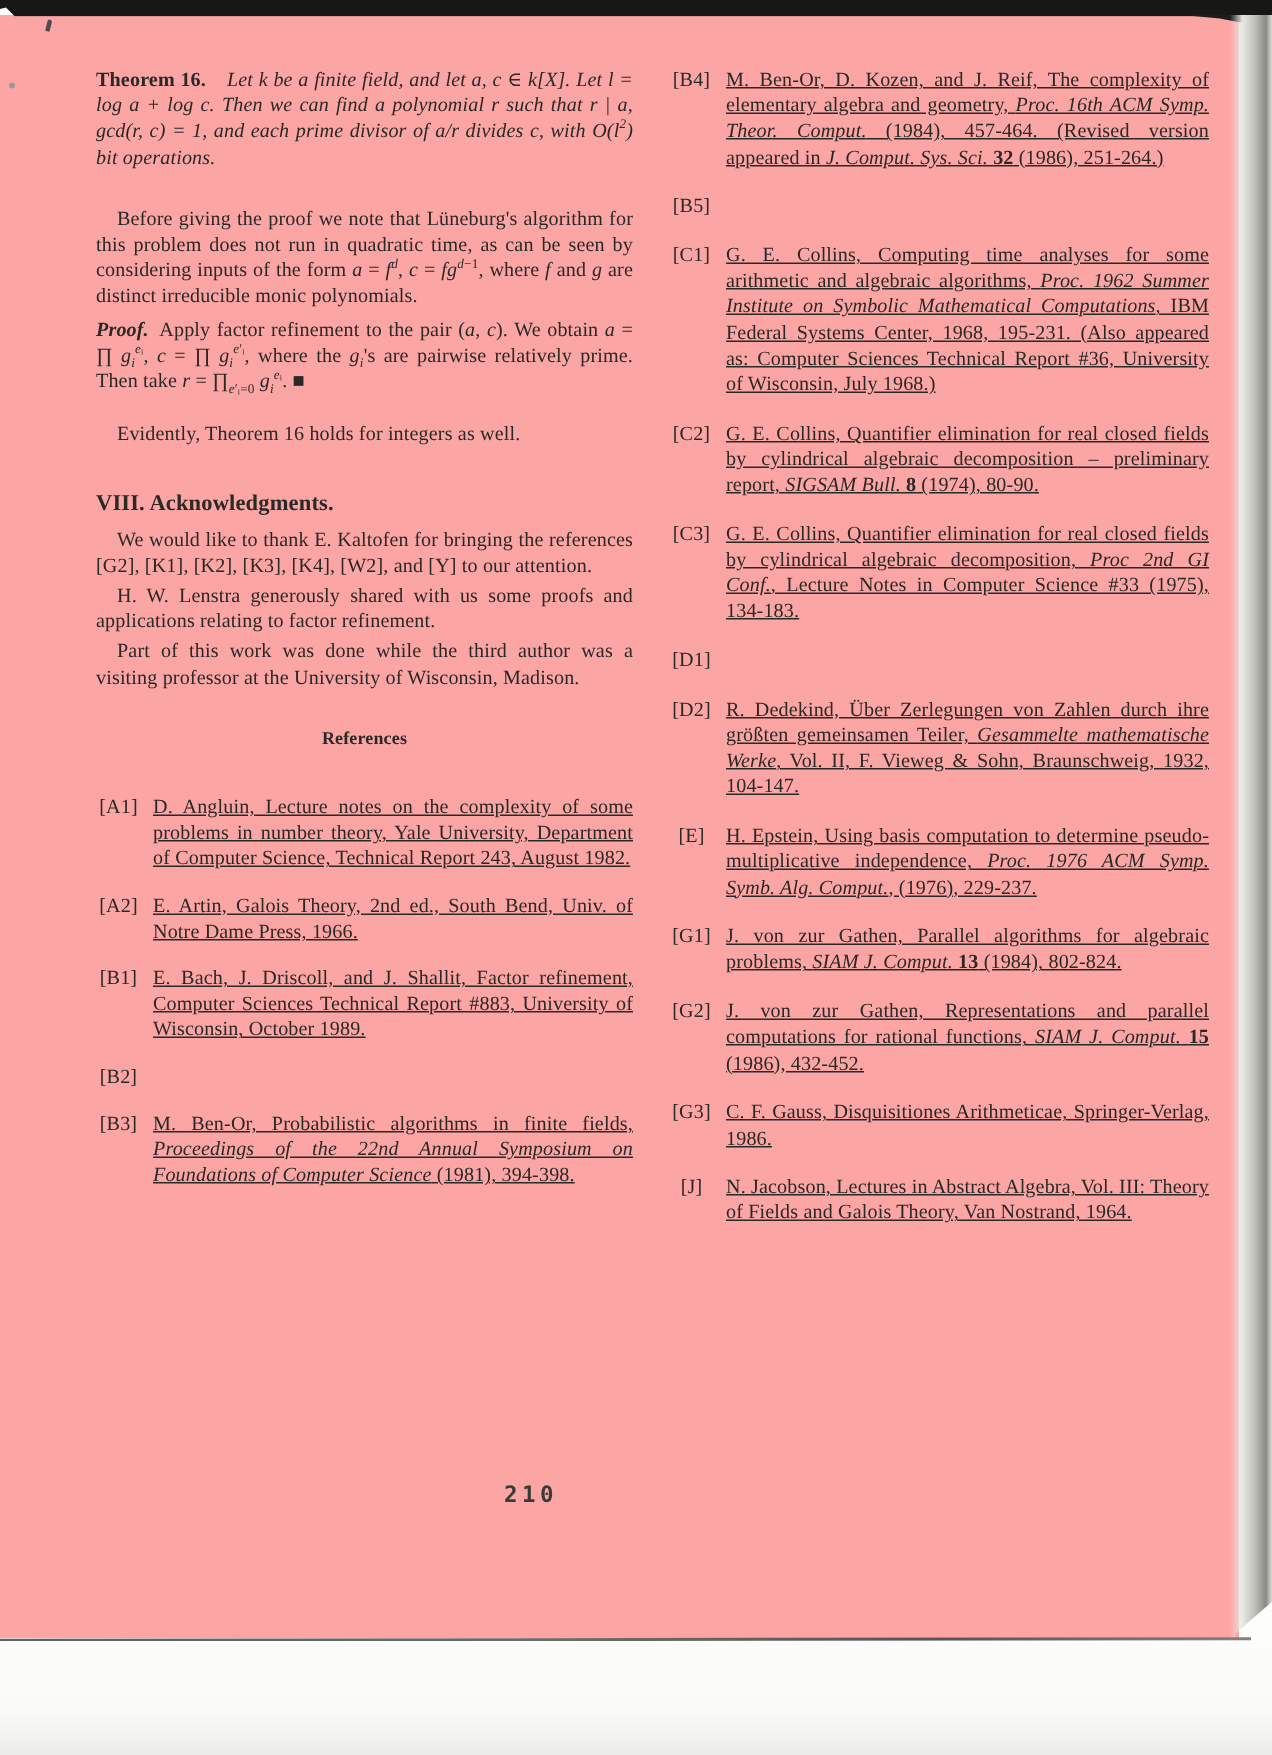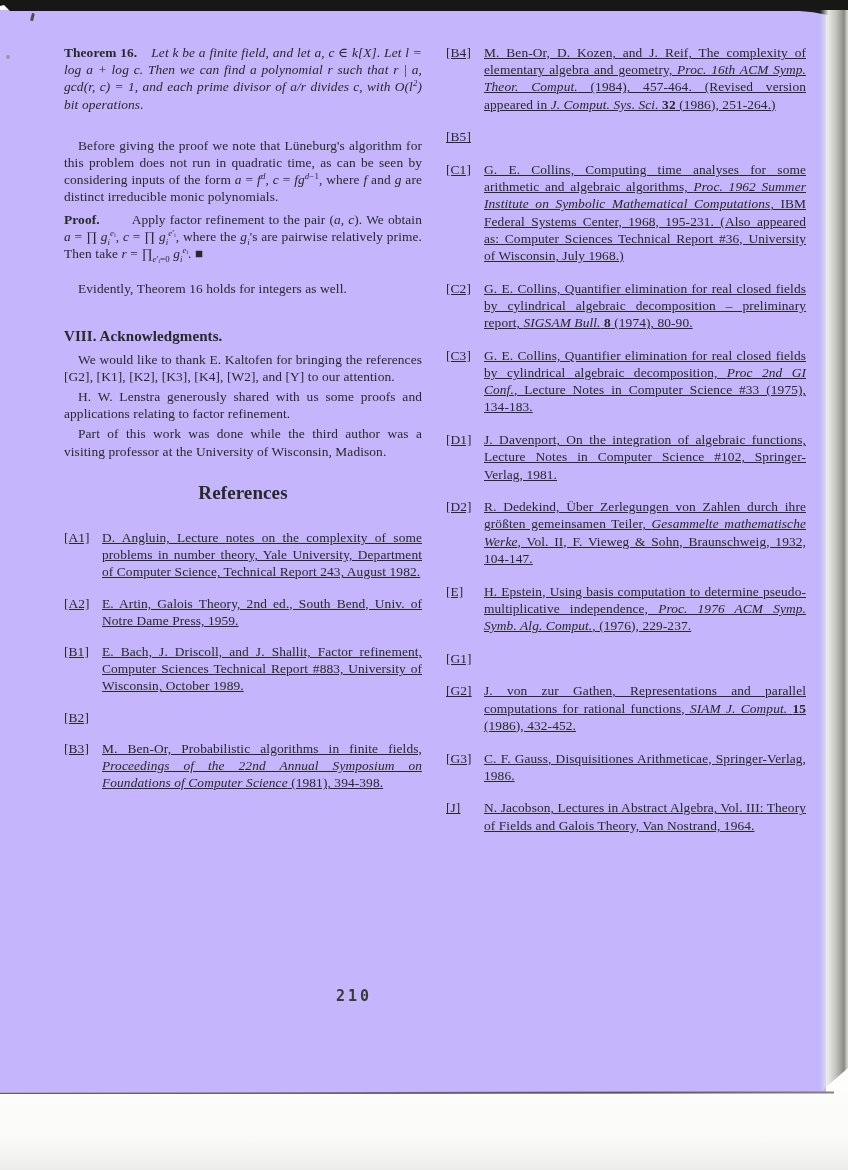--- a/index.html
+++ b/index.html
@@ -40,43 +40,43 @@
     background:linear-gradient(to right,#60605b 0%,#6d6d67 45%,#55554f 75%,#83837c 100%);
     transform:rotate(-0.08deg);
   }
   .below-page{
     position:absolute;left:0;top:1094px;width:848px;height:76px;
     background:linear-gradient(to bottom,#fcfcfb 0%,#fafaf8 60%,#ececea 100%);
   }
   
   .page{
     position:absolute;left:0;top:10px;width:826px;height:1082px;
-    background:#c4b5fd;
+    background:#fca5a5;
   }
   .col{
     position:absolute;top:34px;
     font-size:13.4px;line-height:17.2px;text-align:justify;
     letter-spacing:0.1px;
   }
   .col-left{left:64px;width:358px;}
   .col-right{left:446px;width:360px;}
   .b{font-weight:bold;}
   sup{font-size:0.66em;line-height:0;}
   sub{font-size:0.66em;line-height:0;}
   .theorem{margin:0 0 24px 0;}
   .theorem .b{margin-right:14px;}
   .p-indent{text-indent:14px;margin:0 0 5px 0;}
   .proof{margin:0 0 18px 0;}
-  .proof .b{margin-right:32px;}
+  .proof .b{margin-right:7px;font-style:italic;}
   .evident{text-indent:14px;margin:0 0 31px 0;}
   .ack-heading{font-weight:bold;font-size:15px;margin:0 0 5px 0;text-align:left;}
   .ack-p{text-indent:14px;margin:0 0 3px 0;}
-  .refs-title{font-weight:bold;font-size:19px;text-align:center;margin:24px 0 28px 0;}
+  .refs-title{font-weight:bold;font-size:12px;text-align:center;margin:24px 0 28px 0;}
   .ref{display:flex;margin:0 0 14px 0;}
-  .ref-label{flex:0 0 30px;text-align:left;padding-right:8px;white-space:nowrap;text-decoration:underline;}
+  .ref-label{flex:0 0 30px;text-align:center;padding-right:8px;white-space:nowrap;}
   .ref-text{flex:1;text-align:justify;text-decoration:underline;}
   .ref-list-right .ref{margin-bottom:15.5px;}
   .page-number{
     position:absolute;left:336px;top:977px;width:60px;
     text-align:left;font-size:15px;letter-spacing:3px;
     font-family:"DejaVu Sans Mono","Liberation Mono",monospace;
     color:#3a3a37;
     font-weight:bold;
   }
 </style>
@@ -104,21 +104,21 @@
 
     <div class="ref-list">
 
         <div class="ref">
           <span class="ref-label">[A1]</span>
           <span class="ref-text">D. Angluin, Lecture notes on the complexity of some problems in number theory, Yale University, Department of Computer Science, Technical Report 243, August 1982.</span>
         </div>
 
         <div class="ref">
           <span class="ref-label">[A2]</span>
-          <span class="ref-text">E. Artin, Galois Theory, 2nd ed., South Bend, Univ. of Notre Dame Press, 1959.</span>
+          <span class="ref-text">E. Artin, Galois Theory, 2nd ed., South Bend, Univ. of Notre Dame Press, 1966.</span>
         </div>
 
         <div class="ref">
           <span class="ref-label">[B1]</span>
           <span class="ref-text">E. Bach, J. Driscoll, and J. Shallit, Factor refinement, Computer Sciences Technical Report #883, University of Wisconsin, October 1989.</span>
         </div>
 
         <div class="ref">
           <span class="ref-label">[B2]</span>
         </div>
@@ -152,35 +152,35 @@
           <span class="ref-text">G. E. Collins, Quantifier elimination for real closed fields by cylindrical algebraic decomposition – preliminary report, <i>SIGSAM Bull.</i> <span class="b">8</span> (1974), 80-90.</span>
         </div>
 
         <div class="ref">
           <span class="ref-label">[C3]</span>
           <span class="ref-text">G. E. Collins, Quantifier elimination for real closed fields by cylindrical algebraic decomposition, <i>Proc 2nd GI Conf.</i>, Lecture Notes in Computer Science #33 (1975), 134-183.</span>
         </div>
 
         <div class="ref">
           <span class="ref-label">[D1]</span>
-          <span class="ref-text">J. Davenport, On the integration of algebraic functions, Lecture Notes in Computer Science #102, Springer-Verlag, 1981.</span>
         </div>
 
         <div class="ref">
           <span class="ref-label">[D2]</span>
           <span class="ref-text">R. Dedekind, Über Zerlegungen von Zahlen durch ihre größten gemeinsamen Teiler, <i>Gesammelte mathematische Werke</i>, Vol. II, F. Vieweg &amp; Sohn, Braunschweig, 1932, 104-147.</span>
         </div>
 
         <div class="ref">
           <span class="ref-label">[E]</span>
           <span class="ref-text">H. Epstein, Using basis computation to determine pseudo-multiplicative independence, <i>Proc. 1976 ACM Symp. Symb. Alg. Comput.</i>, (1976), 229-237.</span>
         </div>
 
         <div class="ref">
           <span class="ref-label">[G1]</span>
+          <span class="ref-text">J. von zur Gathen, Parallel algorithms for algebraic problems, <i>SIAM J. Comput.</i> <span class="b">13</span> (1984), 802-824.</span>
         </div>
 
         <div class="ref">
           <span class="ref-label">[G2]</span>
           <span class="ref-text">J. von zur Gathen, Representations and parallel computations for rational functions, <i>SIAM J. Comput.</i> <span class="b">15</span> (1986), 432-452.</span>
         </div>
 
         <div class="ref">
           <span class="ref-label">[G3]</span>
           <span class="ref-text">C. F. Gauss, Disquisitiones Arithmeticae, Springer-Verlag, 1986.</span>

